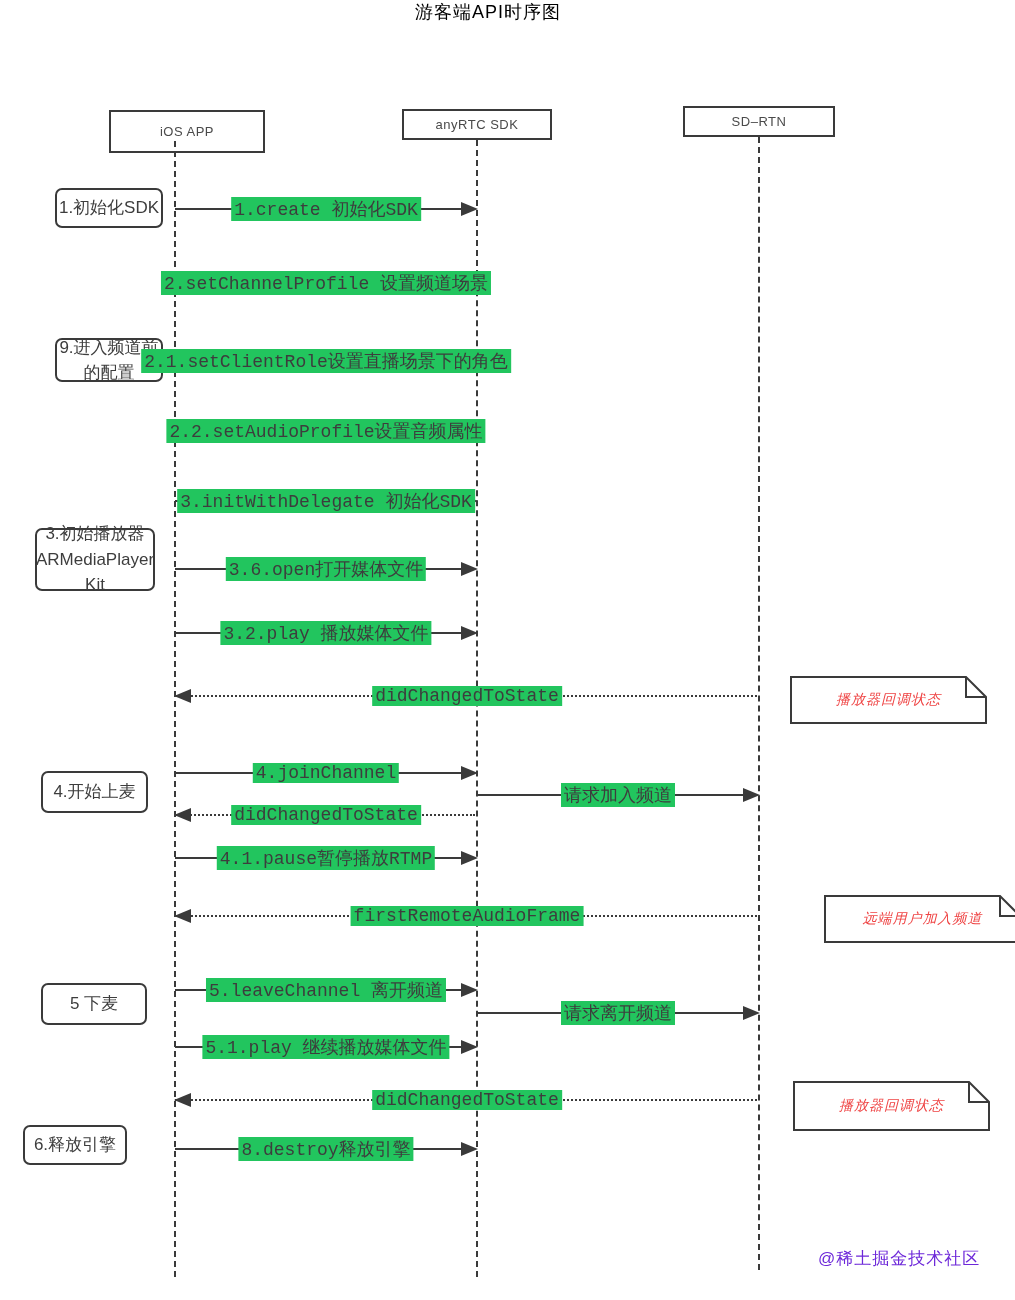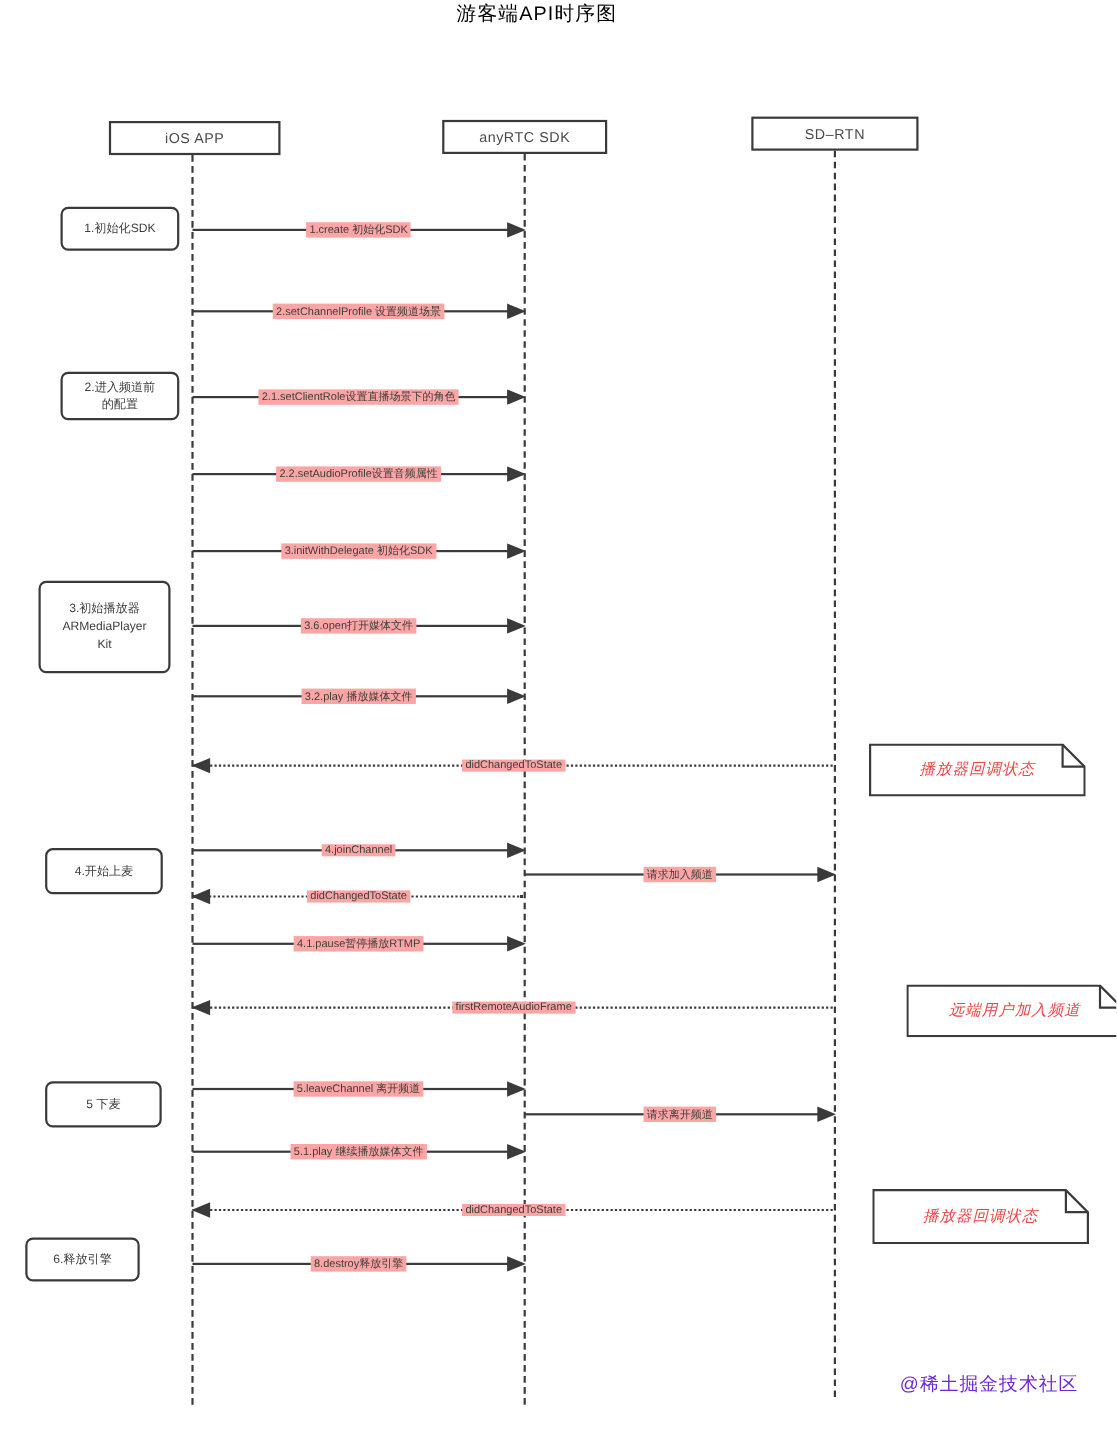--- a/index.html
+++ b/index.html
@@ -16,62 +16,62 @@
     position:absolute;box-sizing:border-box;border:2px solid #3a3a3a;background:#fff;
     display:flex;align-items:center;justify-content:center;
     font-size:13px;color:#4a4a4a;letter-spacing:.5px;
   }
   
   .lifeline{position:absolute;width:0;border-left:2px dashed #3a3a3a;}
   
   .step{
     position:absolute;box-sizing:border-box;border:2px solid #3a3a3a;border-radius:7px;
     background:#fff;display:flex;align-items:center;justify-content:center;
-    text-align:center;font-size:11px;line-height:1.5;color:#3d3d3d;white-space:pre-line;
+    text-align:center;font-size:17px;line-height:1.5;color:#3d3d3d;white-space:pre-line;
   }
   
   .msg{position:absolute;height:0;}
   .msg .line{position:absolute;left:0;right:2px;top:-1px;border-top:2px solid #3a3a3a;}
   .msg .line.dashed{border-top:2px dotted #3a3a3a;}
   .head{position:absolute;width:0;height:0;top:-7px;}
   .head-r{right:-1px;border-top:7px solid transparent;border-bottom:7px solid transparent;border-left:17px solid #3a3a3a;}
   .head-l{left:-1px;border-top:7px solid transparent;border-bottom:7px solid transparent;border-right:17px solid #3a3a3a;}
   .msg .lbl{
     position:absolute;left:50%;top:0;transform:translate(-50%,-50%);
-    background:#fca5a5;padding:0 3px;font-size:10px;color:#3d3d3d;white-space:nowrap;
+    background:#22c55e;padding:0 3px;font-size:18px;color:#3d3d3d;white-space:nowrap;font-family:Liberation Mono, monospace;
   }
   
   .note{position:absolute;}
   .note svg{position:absolute;left:0;top:0;display:block;}
   .note .note-lbl{
     position:absolute;left:0;top:0;width:100%;height:100%;
     display:flex;align-items:center;justify-content:center;
     font-size:14px;color:#ef4444;letter-spacing:1px;font-style:italic;
   }
   .watermark{position:absolute;font-size:17px;color:#6d28d9;letter-spacing:1px;}
 </style>
 </head>
 <body>
 
 <div class="canvas">
 
   <div class="title">游客端API时序图</div>
 
-  <div class="actor" style="left:99px;top:110px;width:156px;height:31px;">iOS APP</div>
+  <div class="actor" style="left:109px;top:110px;width:156px;height:43px;">iOS APP</div>
   <div class="actor" style="left:402px;top:109px;width:150px;height:31px;">anyRTC SDK</div>
   <div class="actor" style="left:683px;top:106px;width:152px;height:31px;">SD–RTN</div>
 
   <div class="lifeline" style="left:174px;top:141px;height:1136px;"></div>
   <div class="lifeline" style="left:476px;top:140px;height:1137px;"></div>
   <div class="lifeline" style="left:758px;top:137px;height:1133px;"></div>
 
   <div class="step" style="left:55px;top:188px;width:108px;height:40px;">1.初始化SDK</div>
-  <div class="step" style="left:55px;top:338px;width:108px;height:44px;">2.进入频道前
+  <div class="step" style="left:55px;top:338px;width:108px;height:44px;">9.进入频道前
 的配置</div>
-  <div class="step" style="left:35px;top:528px;width:120px;height:84px;">3.初始播放器
+  <div class="step" style="left:35px;top:528px;width:120px;height:63px;">3.初始播放器
 ARMediaPlayer
 Kit</div>
   <div class="step" style="left:41px;top:771px;width:107px;height:42px;">4.开始上麦</div>
   <div class="step" style="left:41px;top:983px;width:106px;height:42px;">5 下麦</div>
   <div class="step" style="left:23px;top:1125px;width:104px;height:40px;">6.释放引擎</div>
 
   <div class="msg" style="left:175px;top:209px;width:302px;">
     <div class="line"></div>
     <div class="head head-r"></div>
     <div class="lbl">1.create 初始化SDK</div>

